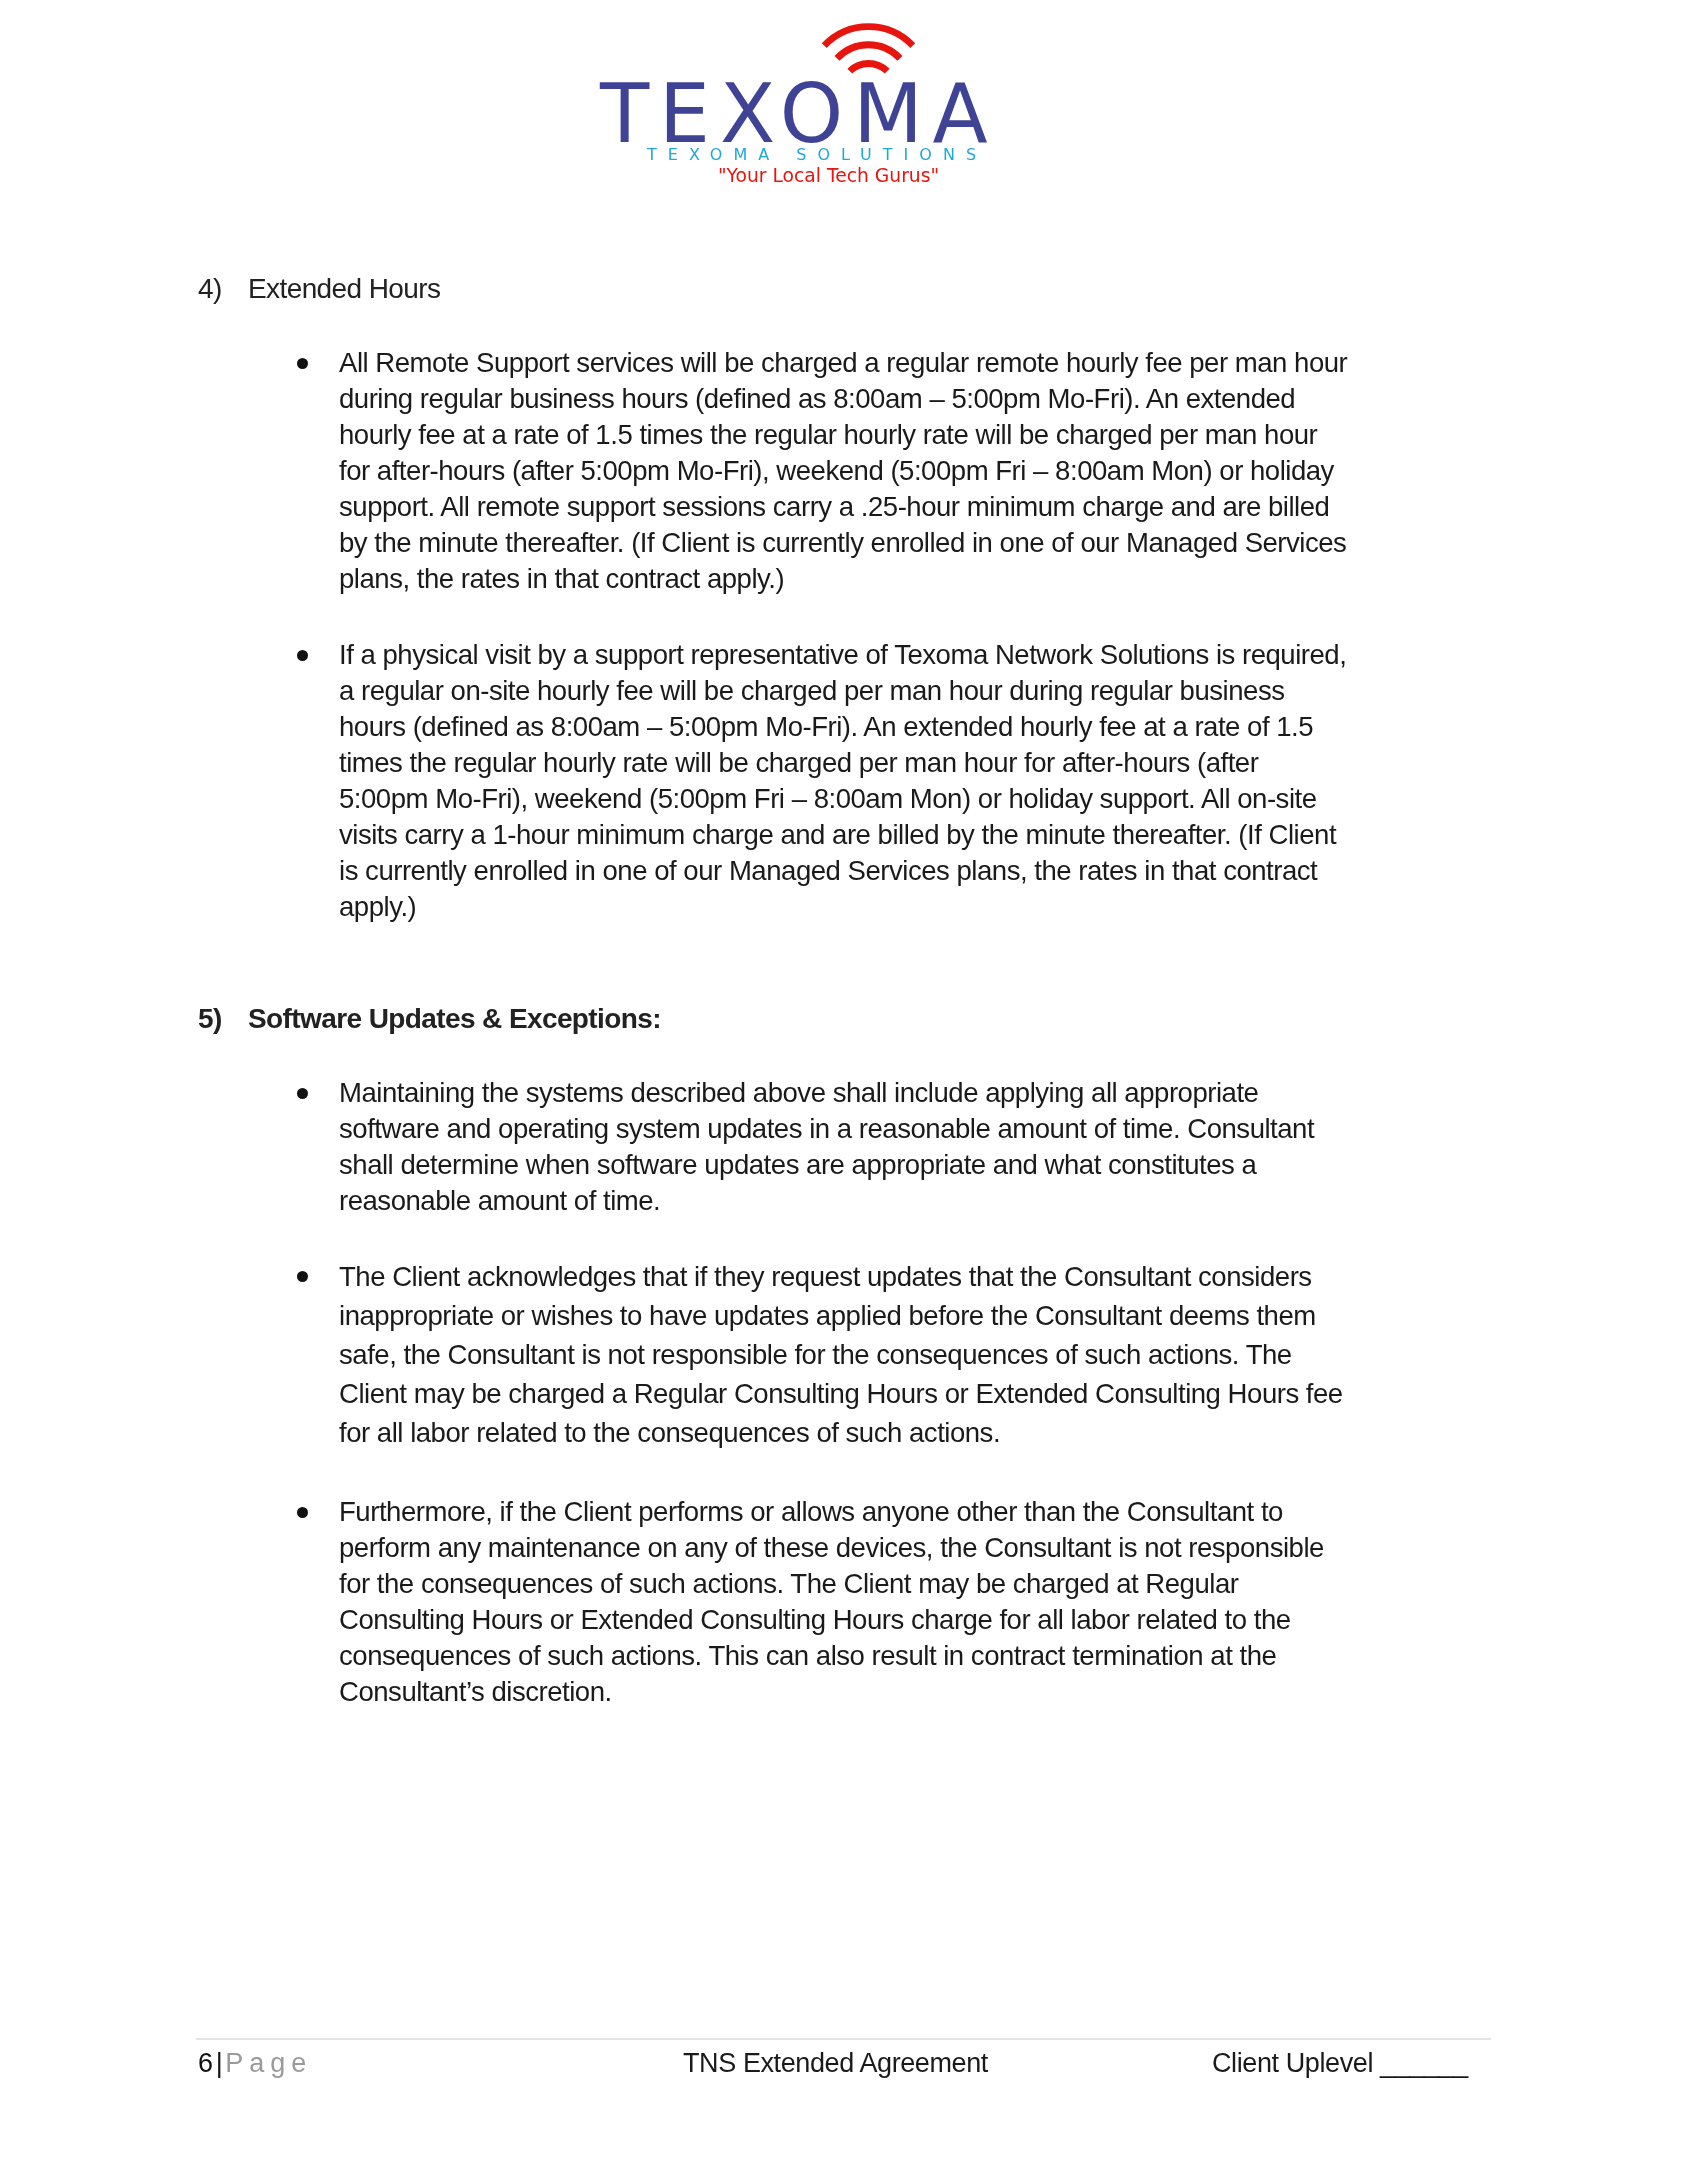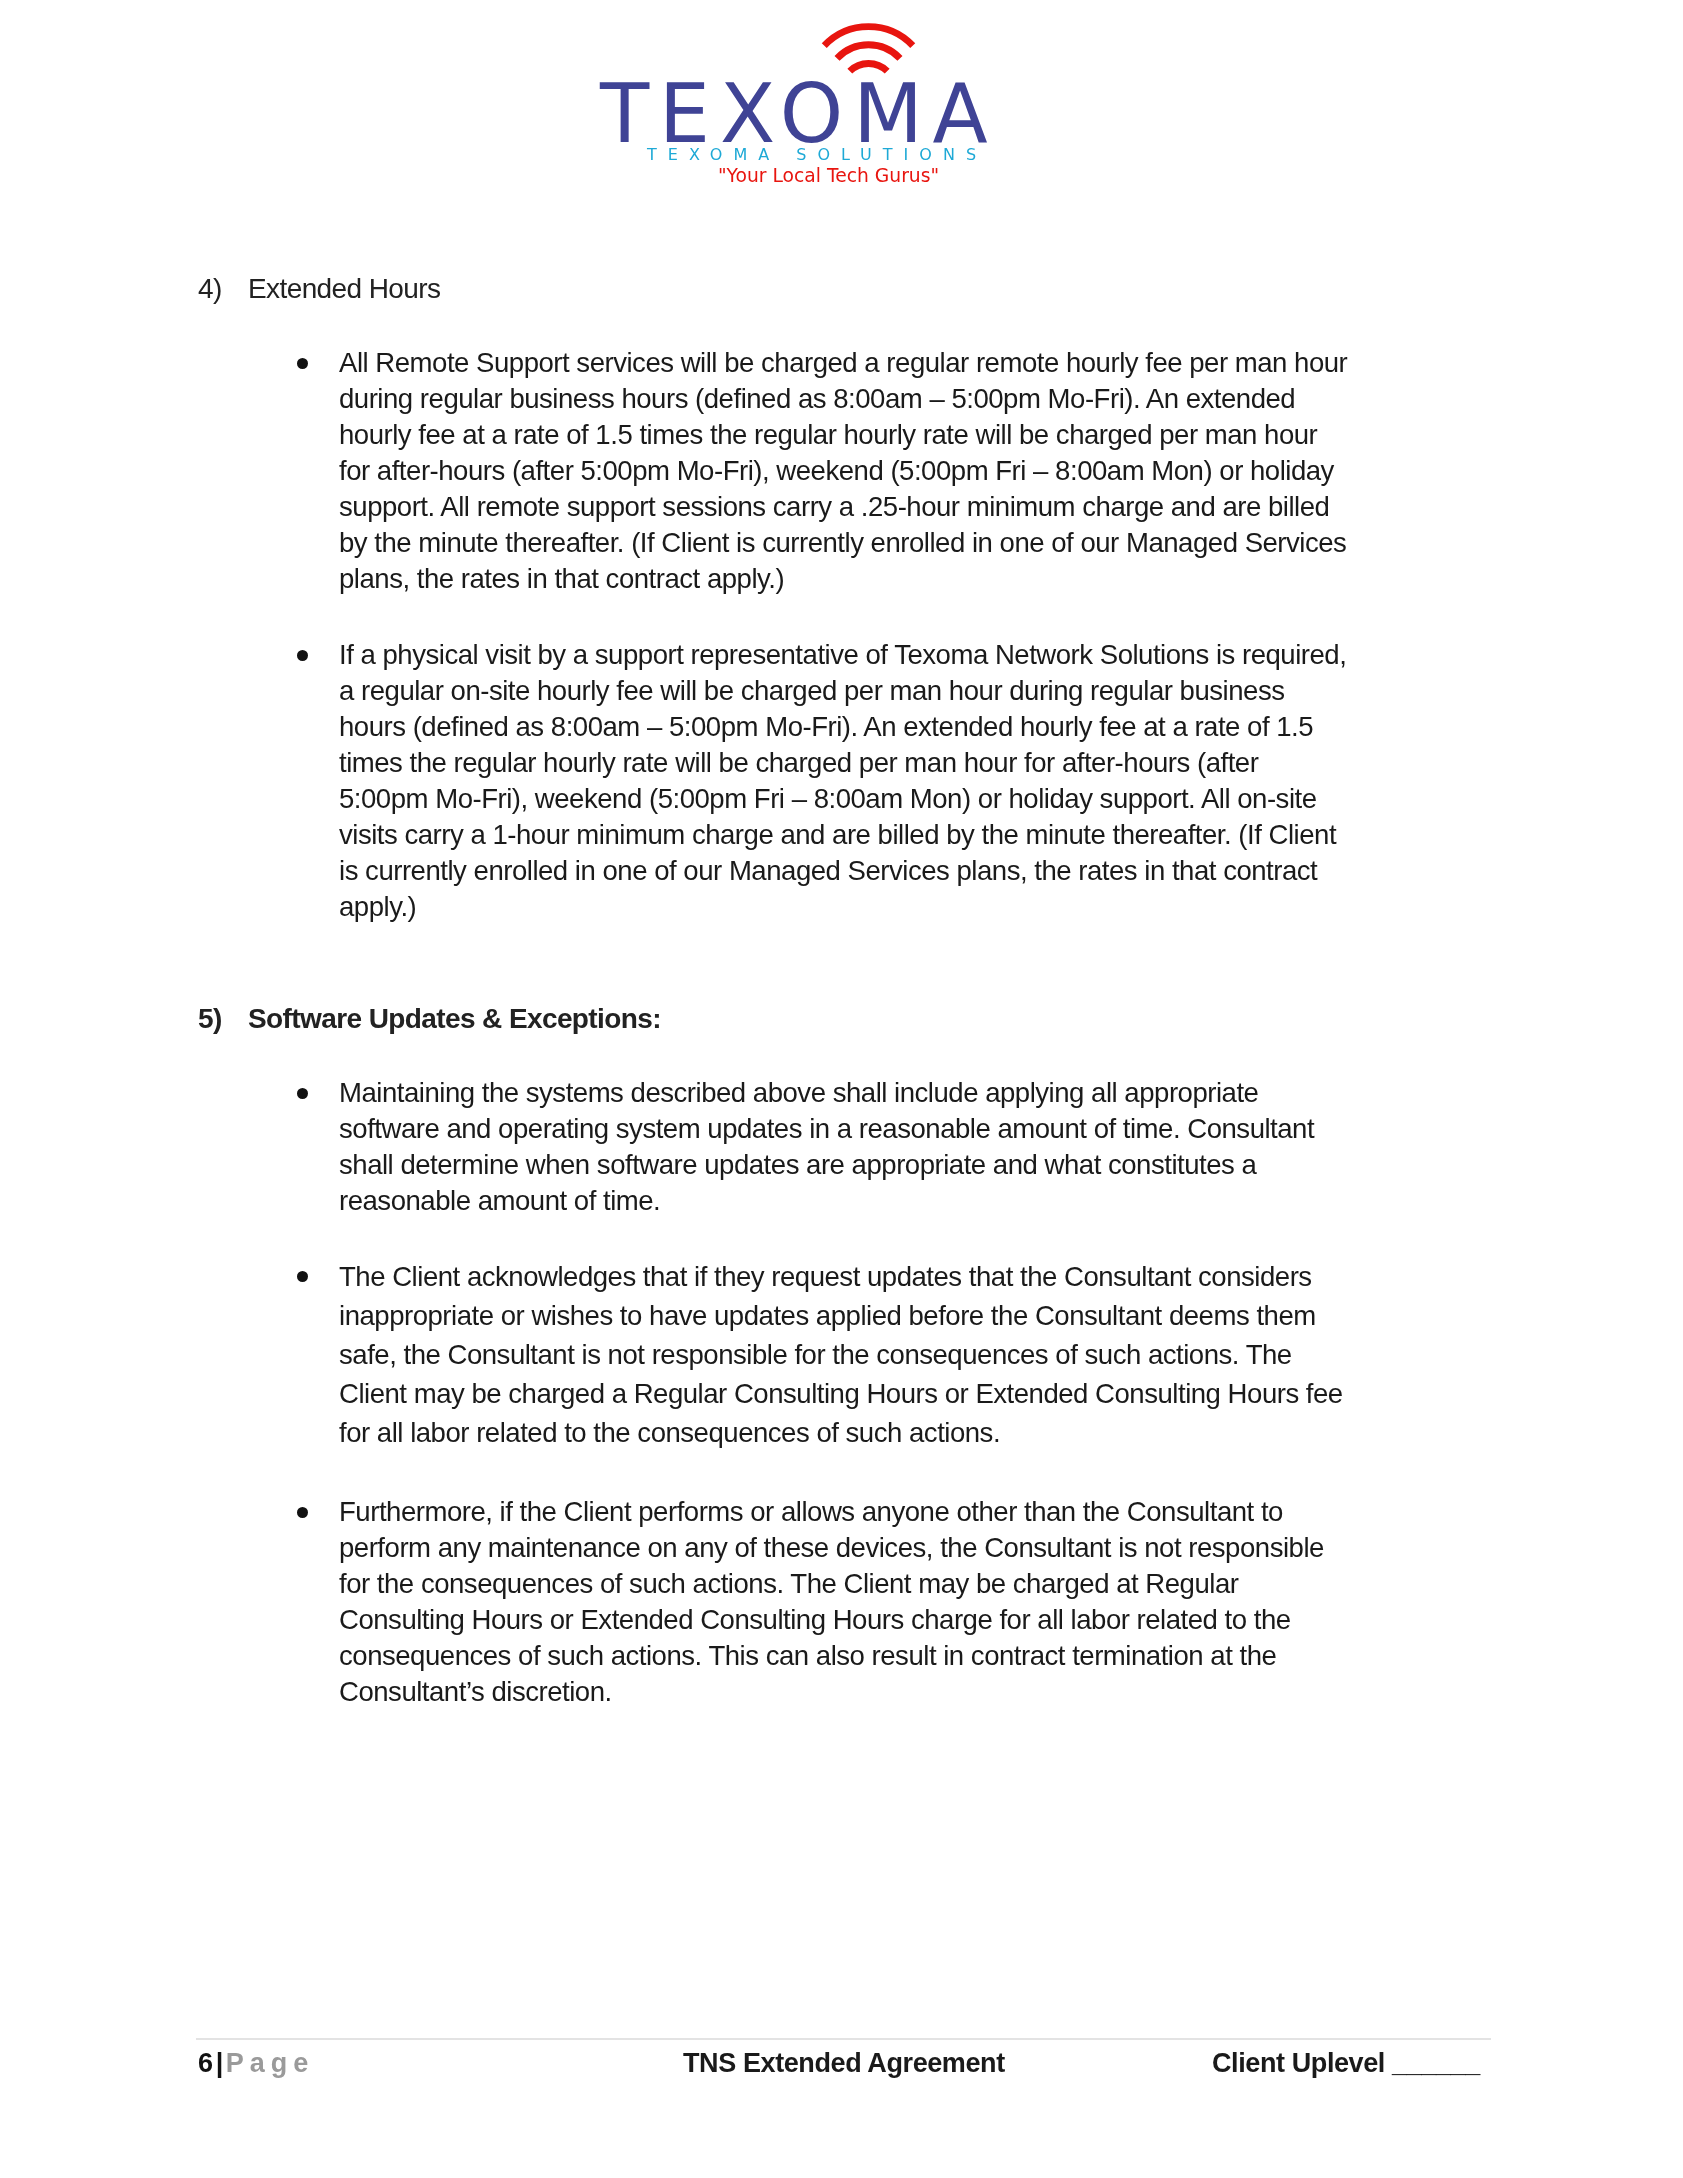--- a/index.html
+++ b/index.html
@@ -30,21 +30,21 @@
   .lines { position: absolute; left: 42px; top: 0; width: 1158px; }
   .line { display: block; height: 36px; line-height: 36px; font-size: 28px;
           white-space: nowrap; color: #1a1a1a; letter-spacing: -0.5px;
           transform-origin: 0 50%; }
   .tall .line { height: 39px; line-height: 39px; }
 
   
   .footer-rule { position: absolute; left: 196px; top: 2038px; width: 1295px; height: 2px;
                  background: #e3e3e3; }
   .footer { position: absolute; top: 2045px; height: 36px; font-size: 27px; line-height: 36px;
-            white-space: nowrap; color: #1a1a1a; letter-spacing: -0.4px; font-weight: bold; }
+            white-space: nowrap; color: #1a1a1a; letter-spacing: -0.4px; }
   .footer .pg-num { color: #111; }
   .footer .sep { color: #111; padding: 0 3px; }
   .footer .pg-word { color: #9a9a9a; letter-spacing: 6px; }
 </style>
 </head>
 <body>
 
 <div class="logo">
   <svg class="wifi" viewBox="0 0 110 60">
     <path d="M10 24 A62 62 0 0 1 100 24" fill="none" stroke="#e8150f" stroke-width="7" stroke-linecap="butt"></path>

